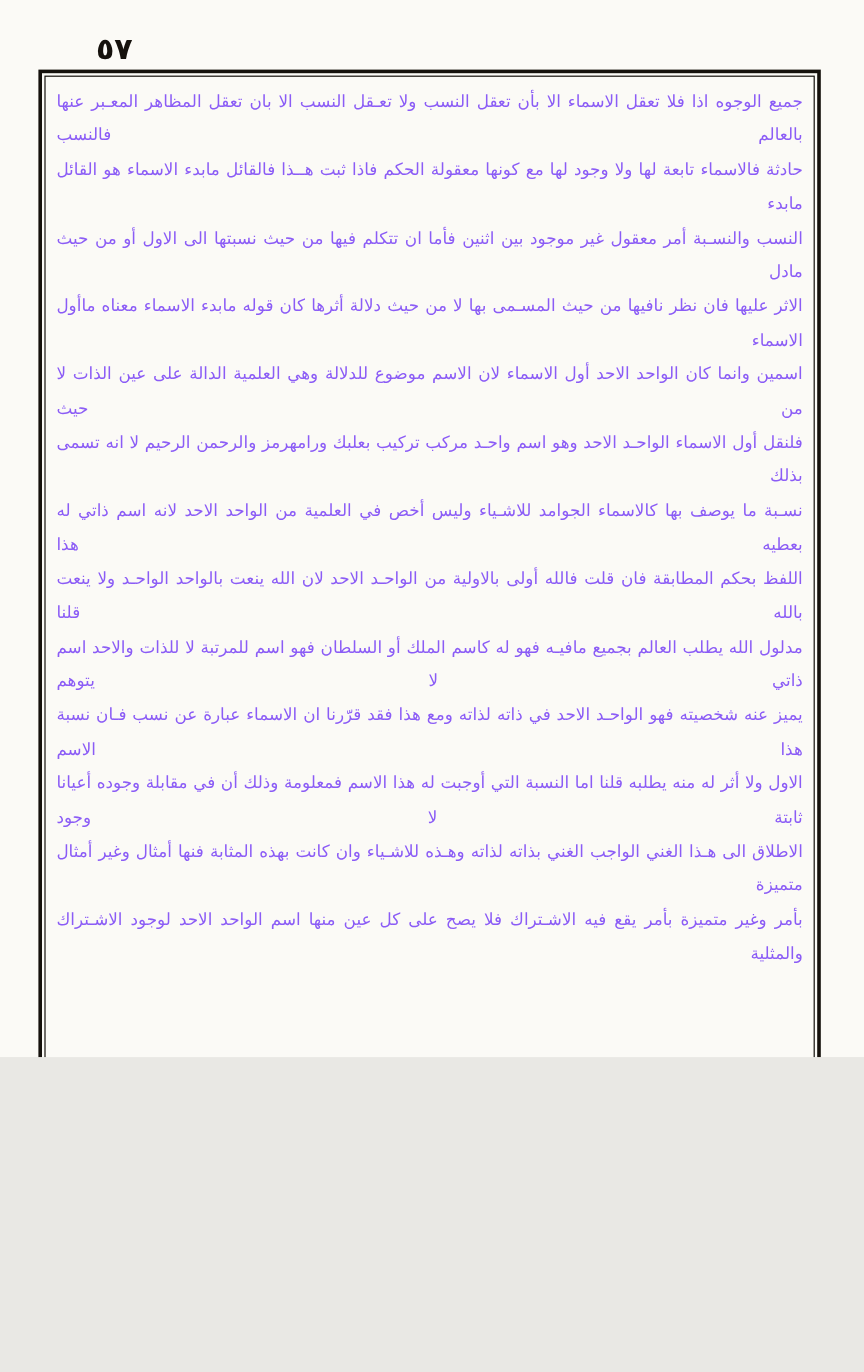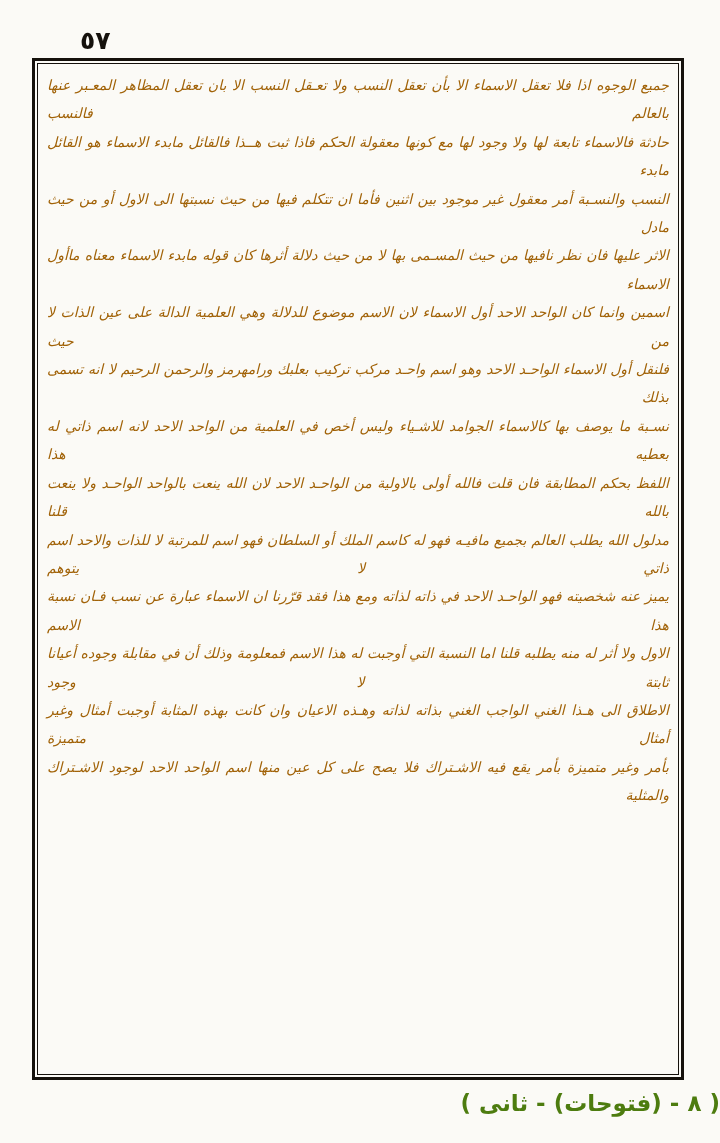--- a/index.html
+++ b/index.html
@@ -3,21 +3,21 @@
 <meta charset="utf-8">
 <style>
   html, body {
     margin: 0;
     padding: 0;
     background: #e9e8e4;
   }
   .page {
     position: relative;
     width: 720px;
-    height: 1143px;
+    height: 881px;
     background: #fbfaf6;
     overflow: hidden;
     font-family: "DejaVu Sans", sans-serif;
     color: #1c1813;
   }
   .page-number {
     position: absolute;
     top: 26px;
     left: 80px;
     font-size: 25px;
@@ -48,22 +48,21 @@
     unicode-bidi: embed;
     text-align: justify;
   }
   .textblock p.line {
     margin: 0;
     font-size: 14px;
     line-height: 28.4px;
     white-space: normal;
     text-align: justify;
     text-align-last: justify;
-    color: #a16207;
-    font-style: italic;
+    color: #8b5cf6;
   }
   .footer {
     position: absolute;
     left: 0;
     top: 1090px;
     width: 720px;
     text-align: right;
     direction: rtl;
     font-size: 23px;
     font-weight: bold;
@@ -84,21 +83,21 @@
         <p class="line">حادثة فالاسماء تابعة لها ولا وجود لها مع كونها معقولة الحكم فاذا ثبت هــذا فالقائل مابدء الاسماء هو القائل مابدء</p>
         <p class="line">النسب والنسـبة أمر معقول غير موجود بين اثنين فأما ان تتكلم فيها من حيث نسبتها الى الاول أو من حيث مادل</p>
         <p class="line">الاثر عليها فان نظر نافيها من حيث المسـمى بها لا من حيث دلالة أثرها كان قوله مابدء الاسماء معناه ماأول الاسماء</p>
         <p class="line">اسمين وانما كان الواحد الاحد أول الاسماء لان الاسم موضوع للدلالة وهي العلمية الدالة على عين الذات لا من حيث</p>
         <p class="line">فلنقل أول الاسماء الواحـد الاحد وهو اسم واحـد مركب تركيب بعلبك ورامهرمز والرحمن الرحيم لا انه تسمى بذلك</p>
         <p class="line">نسـبة ما يوصف بها كالاسماء الجوامد للاشـياء وليس أخص في العلمية من الواحد الاحد لانه اسم ذاتي له بعطيه هذا</p>
         <p class="line">اللفظ بحكم المطابقة فان قلت فالله أولى بالاولية من الواحـد الاحد لان الله ينعت بالواحد الواحـد ولا ينعت بالله قلنا</p>
         <p class="line">مدلول الله يطلب العالم بجميع مافيـه فهو له كاسم الملك أو السلطان فهو اسم للمرتبة لا للذات والاحد اسم ذاتي لا يتوهم</p>
         <p class="line">يميز عنه شخصيته فهو الواحـد الاحد في ذاته لذاته ومع هذا فقد قرّرنا ان الاسماء عبارة عن نسب فـان نسبة هذا الاسم</p>
         <p class="line">الاول ولا أثر له منه يطلبه قلنا اما النسبة التي أوجبت له هذا الاسم فمعلومة وذلك أن في مقابلة وجوده أعيانا ثابتة لا وجود</p>
-        <p class="line">الاطلاق الى هـذا الغني الواجب الغني بذاته لذاته وهـذه الاعيان وان كانت بهذه المثابة أوجبت أمثال وغير أمثال متميزة</p>
+        <p class="line">الاطلاق الى هـذا الغني الواجب الغني بذاته لذاته وهـذه للاشـياء وان كانت بهذه المثابة فنها أمثال وغير أمثال متميزة</p>
         <p class="line">بأمر وغير متميزة بأمر يقع فيه الاشـتراك فلا يصح على كل عين منها اسم الواحد الاحد لوجود الاشـتراك والمثلية</p>
 
       </div>
     </div>
   </div>
 
   <div class="footer">( ٨ - (فتوحات) - ثانى )</div>
 
 </div>
 

